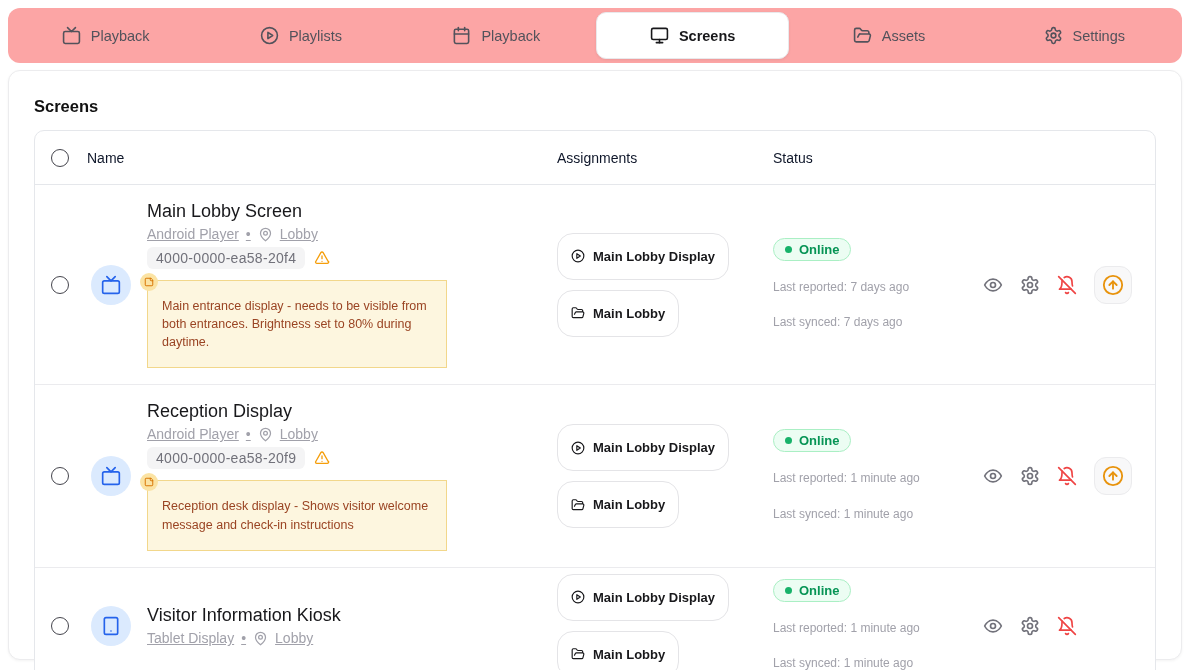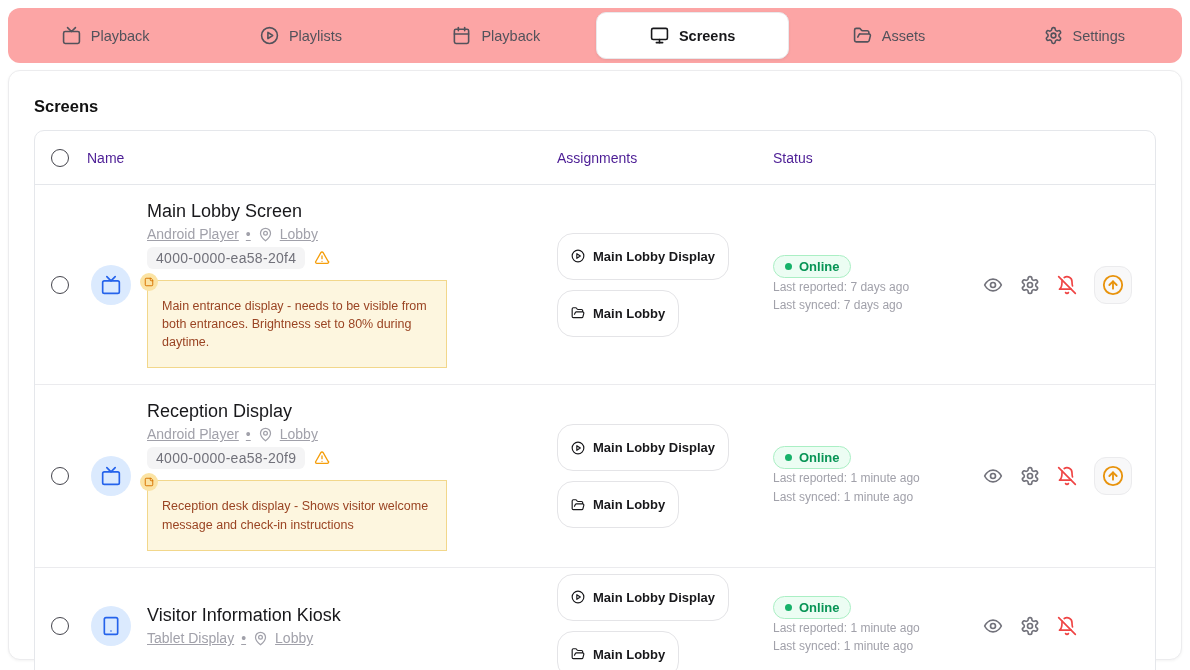--- a/index.html
+++ b/index.html
@@ -17,21 +17,21 @@
 
   
   .content-card { position:absolute; left:8px; top:70px; width:1174px; height:590px;
                   background:#fff; border:1px solid #ececee; border-radius:12px;
                   box-shadow:0 1px 3px rgba(0,0,0,.05); }
   .page-title { font-size:16.5px; font-weight:700; color:#111; margin:26px 0 0 25px; }
 
   
   .table-card { margin:14px 25px 0 25px; border:1px solid #e5e7eb; border-radius:10px; overflow:hidden; background:#fff; }
   .t-header, .t-row { display:grid; grid-template-columns:52px 470px 216px 196px 1fr; align-items:center; }
-  .t-header { height:54px; border-bottom:1px solid #e5e7eb; color:#4c1d95; font-size:14px; }
+  .t-header { height:54px; border-bottom:1px solid #e5e7eb; color:#0f172a; font-size:14px; }
   .t-row { border-bottom:1px solid #ebebee; }
   .t-row:last-child { border-bottom:none; }
 
   .cell-check { display:flex; justify-content:flex-start; padding-left:16px; }
   .checkbox { width:18px; height:18px; border:1.6px solid #45454d; border-radius:50%; background:#fff; cursor:pointer; }
 
   
   .cell-name { display:flex; align-items:center; gap:16px; padding:16px 10px 16px 4px; }
   .avatar { width:40px; height:40px; min-width:40px; border-radius:50%; background:#dbeafe;
             display:flex; align-items:center; justify-content:center; }
@@ -49,21 +49,21 @@
                 background:#fbe3a3; display:flex; align-items:center; justify-content:center; }
   .note-badge svg { width:10px; height:10px; stroke:#d97706; }
 
   
   .cell-assign { display:flex; flex-direction:column; gap:10px; align-items:flex-start; }
   .assign-pill { display:flex; align-items:center; gap:8px; border:1px solid #e4e4e7; border-radius:16px;
                  background:#fff; padding:15px 13px; font-size:13px; font-weight:700; color:#18181b; cursor:pointer; }
   .assign-pill svg { width:14px; height:14px; stroke:#18181b; }
 
   
-  .cell-status { display:flex; flex-direction:column; gap:1px; align-items:flex-start; }
+  .cell-status { display:flex; flex-direction:column; gap:18px; align-items:flex-start; }
   .status-badge { display:flex; align-items:center; gap:7px; background:#ecfdf3; border:1px solid #aaefc4;
                   border-radius:14px; padding:3px 11px; font-size:13px; font-weight:700; color:#079455; }
   .status-dot { width:7px; height:7px; border-radius:50%; background:#17b26a; }
   .status-meta { font-size:12px; color:#a1a1aa; line-height:1.45; }
   .status-meta:first-of-type { margin-top:5px; }
 
   
   .cell-actions { display:flex; align-items:center; gap:17px; padding-left:14px; }
   .action-icon { cursor:pointer; display:flex; }
   .action-icon svg { width:20px; height:20px; stroke:#71717a; }

